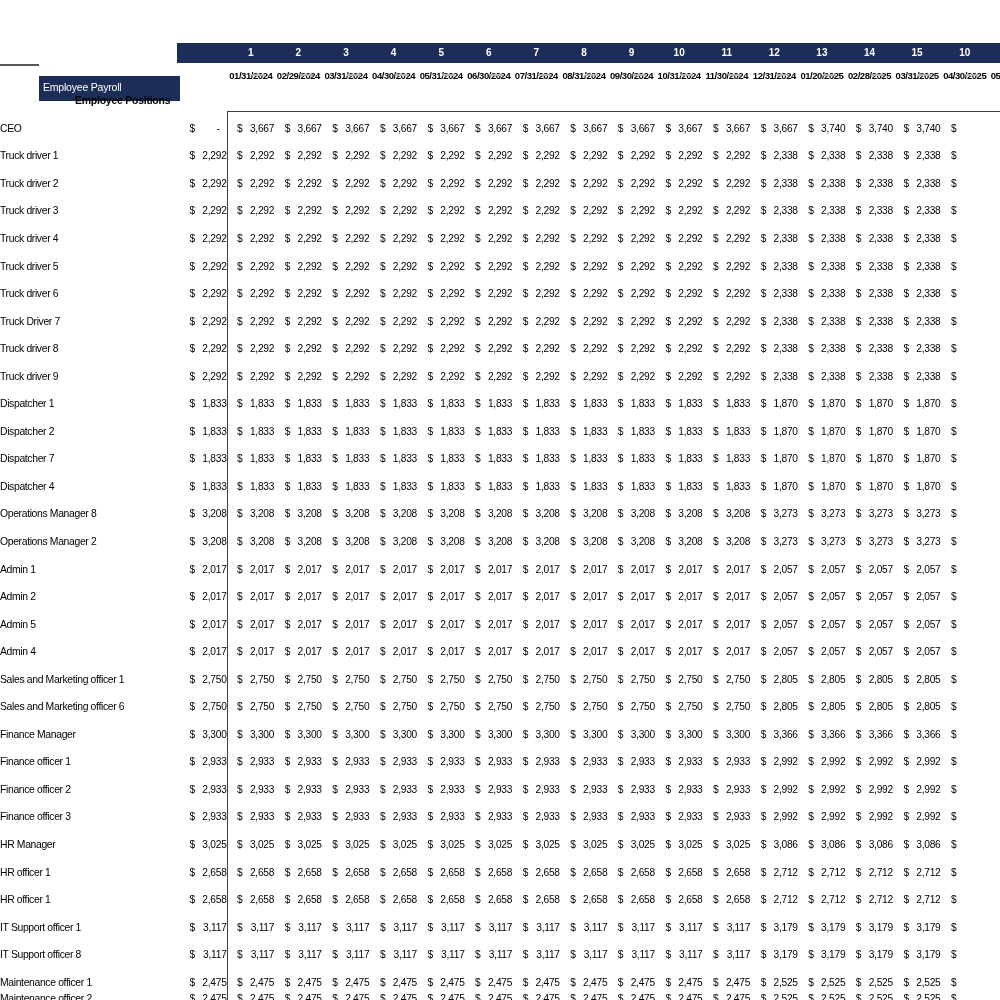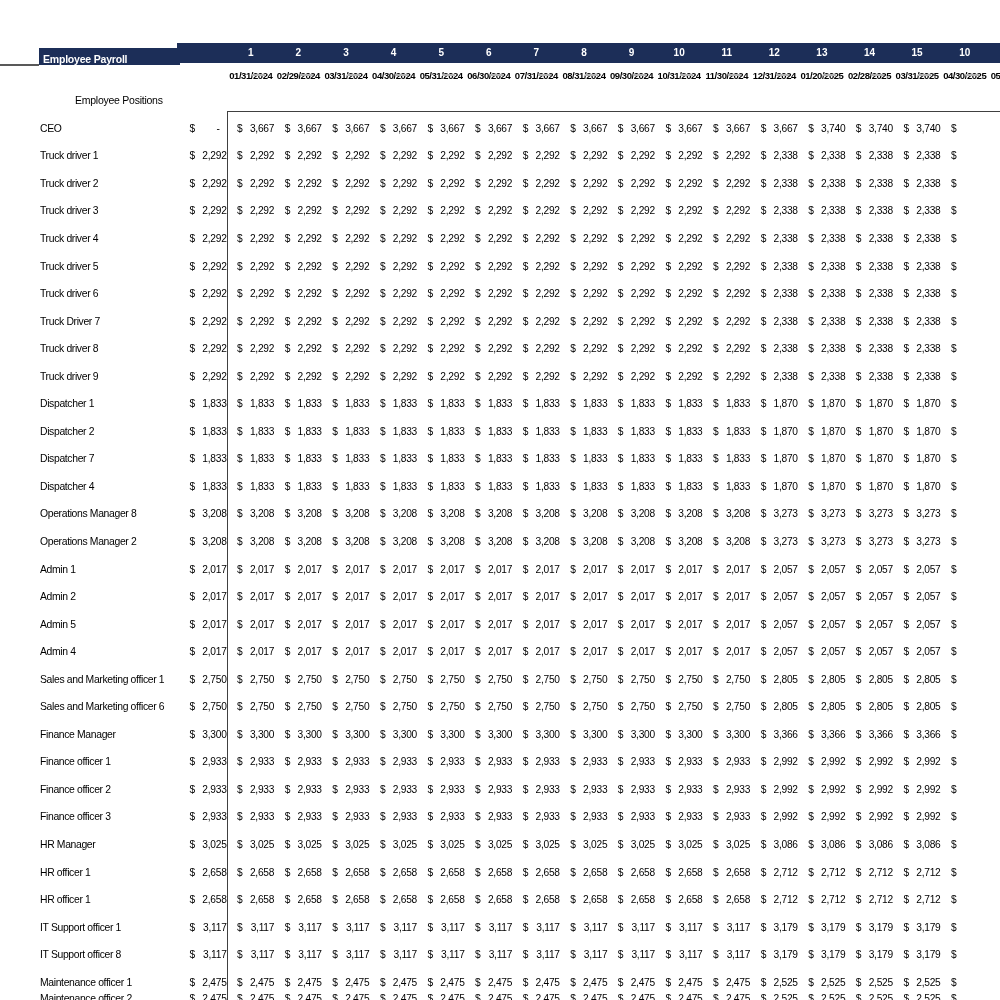--- a/index.html
+++ b/index.html
@@ -24,40 +24,40 @@
     flex:0 0 47.6px;width:47.6px;text-align:center;color:#fff;
     font-size:10px;font-weight:bold;
   }
   
   .dashes-row{position:absolute;top:73.5px;left:227px;display:flex;}
   .dash-cell{flex:0 0 47.6px;width:47.6px;}
   .dash-mark{display:block;margin-left:25px;width:13px;height:2px;background:#b2b2b2;}
   
   .ep-line{position:absolute;left:0;top:64px;width:39px;height:2px;background:#595959;}
   .ep-box{
-    position:absolute;left:39px;top:48px;width:141px;height:17px;
-    color:#fff;font-size:10.5px;font-weight:bold;line-height:22.5px;
+    position:absolute;left:39px;top:76px;width:141px;height:25px;
+    color:#fff;font-size:10.5px;font-weight:normal;line-height:22.5px;
     padding-left:4px;box-sizing:border-box;letter-spacing:-0.2px;white-space:nowrap;
   }
   .ep-sub{
     position:absolute;left:75px;top:93.5px;
-    font-size:10.5px;font-weight:normal;letter-spacing:-0.25px;white-space:nowrap;
+    font-size:10.5px;font-weight:bold;letter-spacing:-0.25px;white-space:nowrap;
   }
   
   .tborder{
     position:absolute;left:227px;top:110.5px;width:783px;height:894px;
     border-left:1.5px solid #404040;border-top:1.5px solid #404040;
     pointer-events:none;box-sizing:border-box;
   }
   
   .rows{position:absolute;left:0;top:114.5px;width:1040px;}
   .trow{display:flex;height:27.55px;align-items:center;}
   .trow.partial{margin-top:-11px;}
   .rlabel{
-    flex:0 0 187px;width:187px;padding-left:40px;box-sizing:border-box;
+    flex:0 0 187px;width:187px;box-sizing:border-box;
     font-size:10.4px;letter-spacing:-0.35px;white-space:nowrap;overflow:visible;
   }
   .cells{display:flex;}
   .cell{
     flex:0 0 47.6px;width:47.6px;box-sizing:border-box;
     display:flex;justify-content:space-between;
     padding:0 8px 0 2.5px;
     font-size:10.2px;letter-spacing:-0.25px;white-space:nowrap;
   }
   .cur{}

